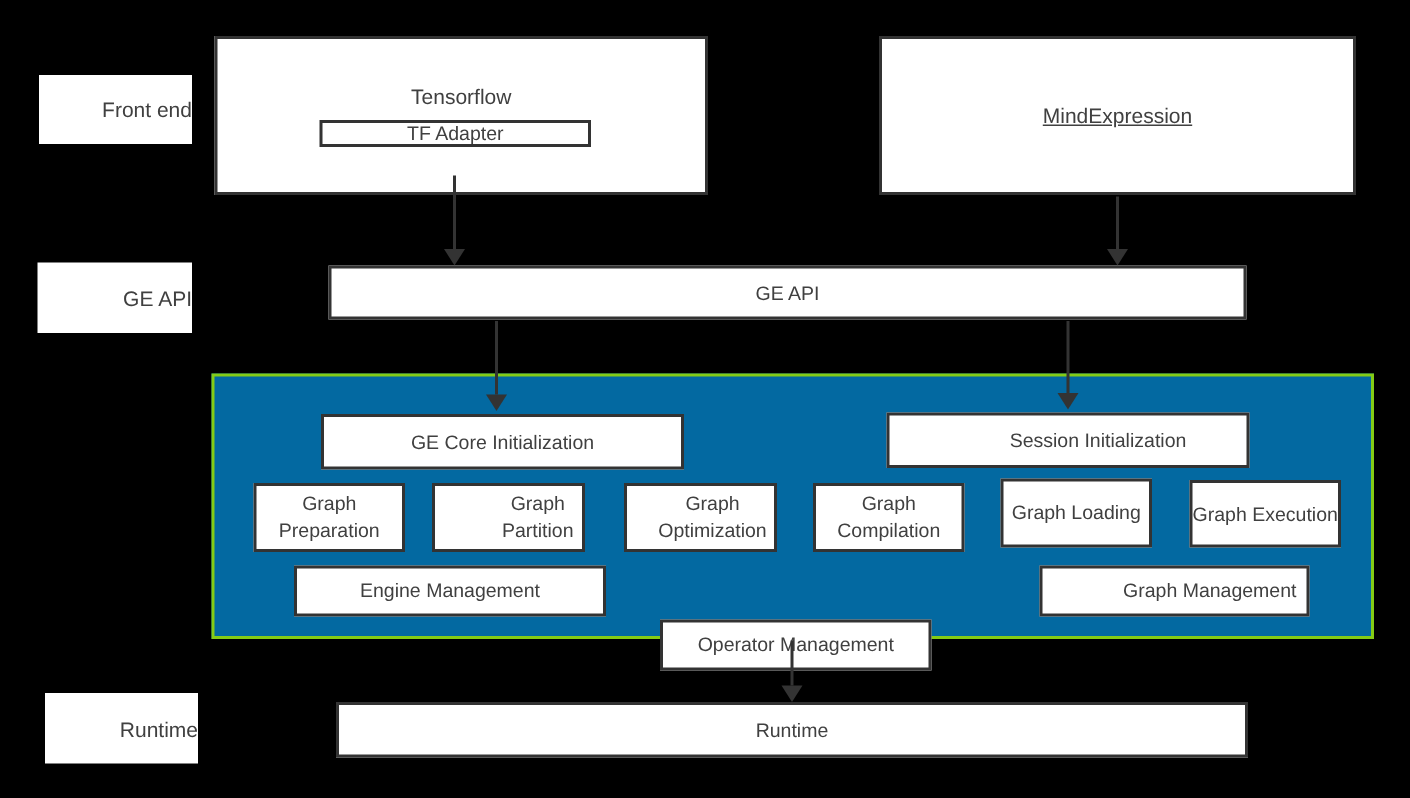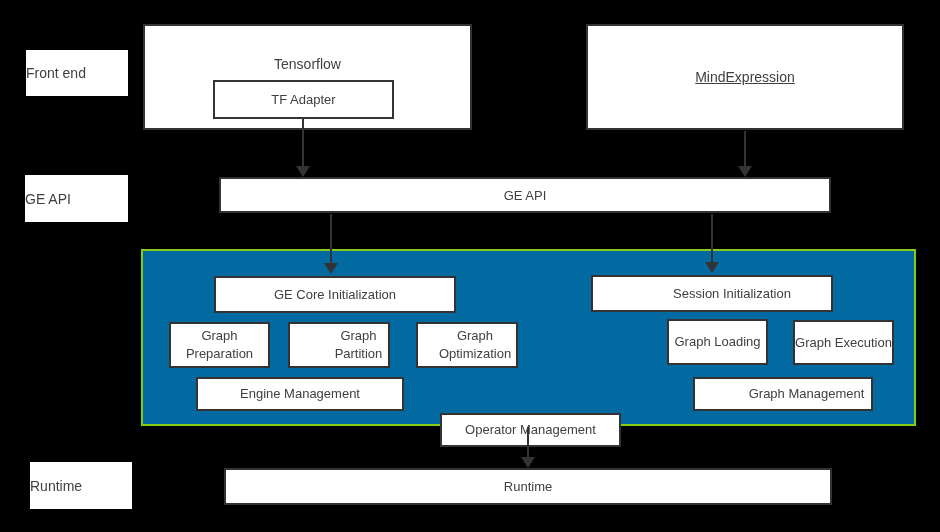--- a/index.html
+++ b/index.html
@@ -14,21 +14,21 @@
     background: #000;
     font-family: "Liberation Sans", "DejaVu Sans", sans-serif;
     color: #404040;
     overflow: hidden;
   }
   .side-label {
     position: absolute;
     background: #fff;
     display: flex;
     align-items: center;
-    justify-content: flex-start;
+    justify-content: flex-end;
     font-size: 14px;
     color: #404040;
   }
   .outer-box {
     position: absolute;
     background: #fff;
     border: 2px solid #333;
     box-sizing: border-box;
     font-size: 14px;
     color: #404040;
@@ -115,21 +115,21 @@
   </div>
   <div class="side-label" style="left:25px; top:175px; width:103px; height:47px;">
     <span>GE API</span>
   </div>
   <div class="side-label" style="left:30px; top:462px; width:102px; height:47px;">
     <span>Runtime</span>
   </div>
 
   <div class="outer-box" style="left:143px; top:24px; width:329px; height:106px;">
     <div class="tf-title">Tensorflow</div>
-    <div class="inner-box" style="left:68px; top:54px; width:181px; height:39px;">
+    <div class="inner-box" style="left:68px; top:54px; width:181px; height:18px;">
       <span>TF Adapter</span>
     </div>
   </div>
 
   <div class="outer-box center-flex" style="left:586px; top:24px; width:318px; height:106px;">
     <span>MindExpression</span>
   </div>
 
   <div class="bar" style="left:219px; top:177px; width:612px; height:36px;">
     <span>GE API</span>
@@ -146,20 +146,23 @@
 
     <div class="inner-box" style="left:26px; top:71px; width:101px; height:46px;">
       <span>Graph Preparation</span>
     </div>
     <div class="inner-box" style="left:145px; top:71px; width:102px; height:46px;padding-left:39px;">
       <span>Graph Partition</span>
     </div>
     <div class="inner-box" style="left:273px; top:71px; width:102px; height:46px;padding-left:16px;">
       <span>Graph Optimization</span>
     </div>
+    <div class="inner-box" style="left:399px; top:71px; width:101px; height:46px;">
+      <span>Graph Compilation</span>
+    </div>
     <div class="inner-box" style="left:524px; top:68px; width:101px; height:46px;">
       <span>Graph Loading</span>
     </div>
     <div class="inner-box" style="left:650px; top:69px; width:101px; height:45px;">
       <span>Graph Execution</span>
     </div>
 
     <div class="inner-box" style="left:53px; top:126px; width:208px; height:34px;">
       <span>Engine Management</span>
     </div>

